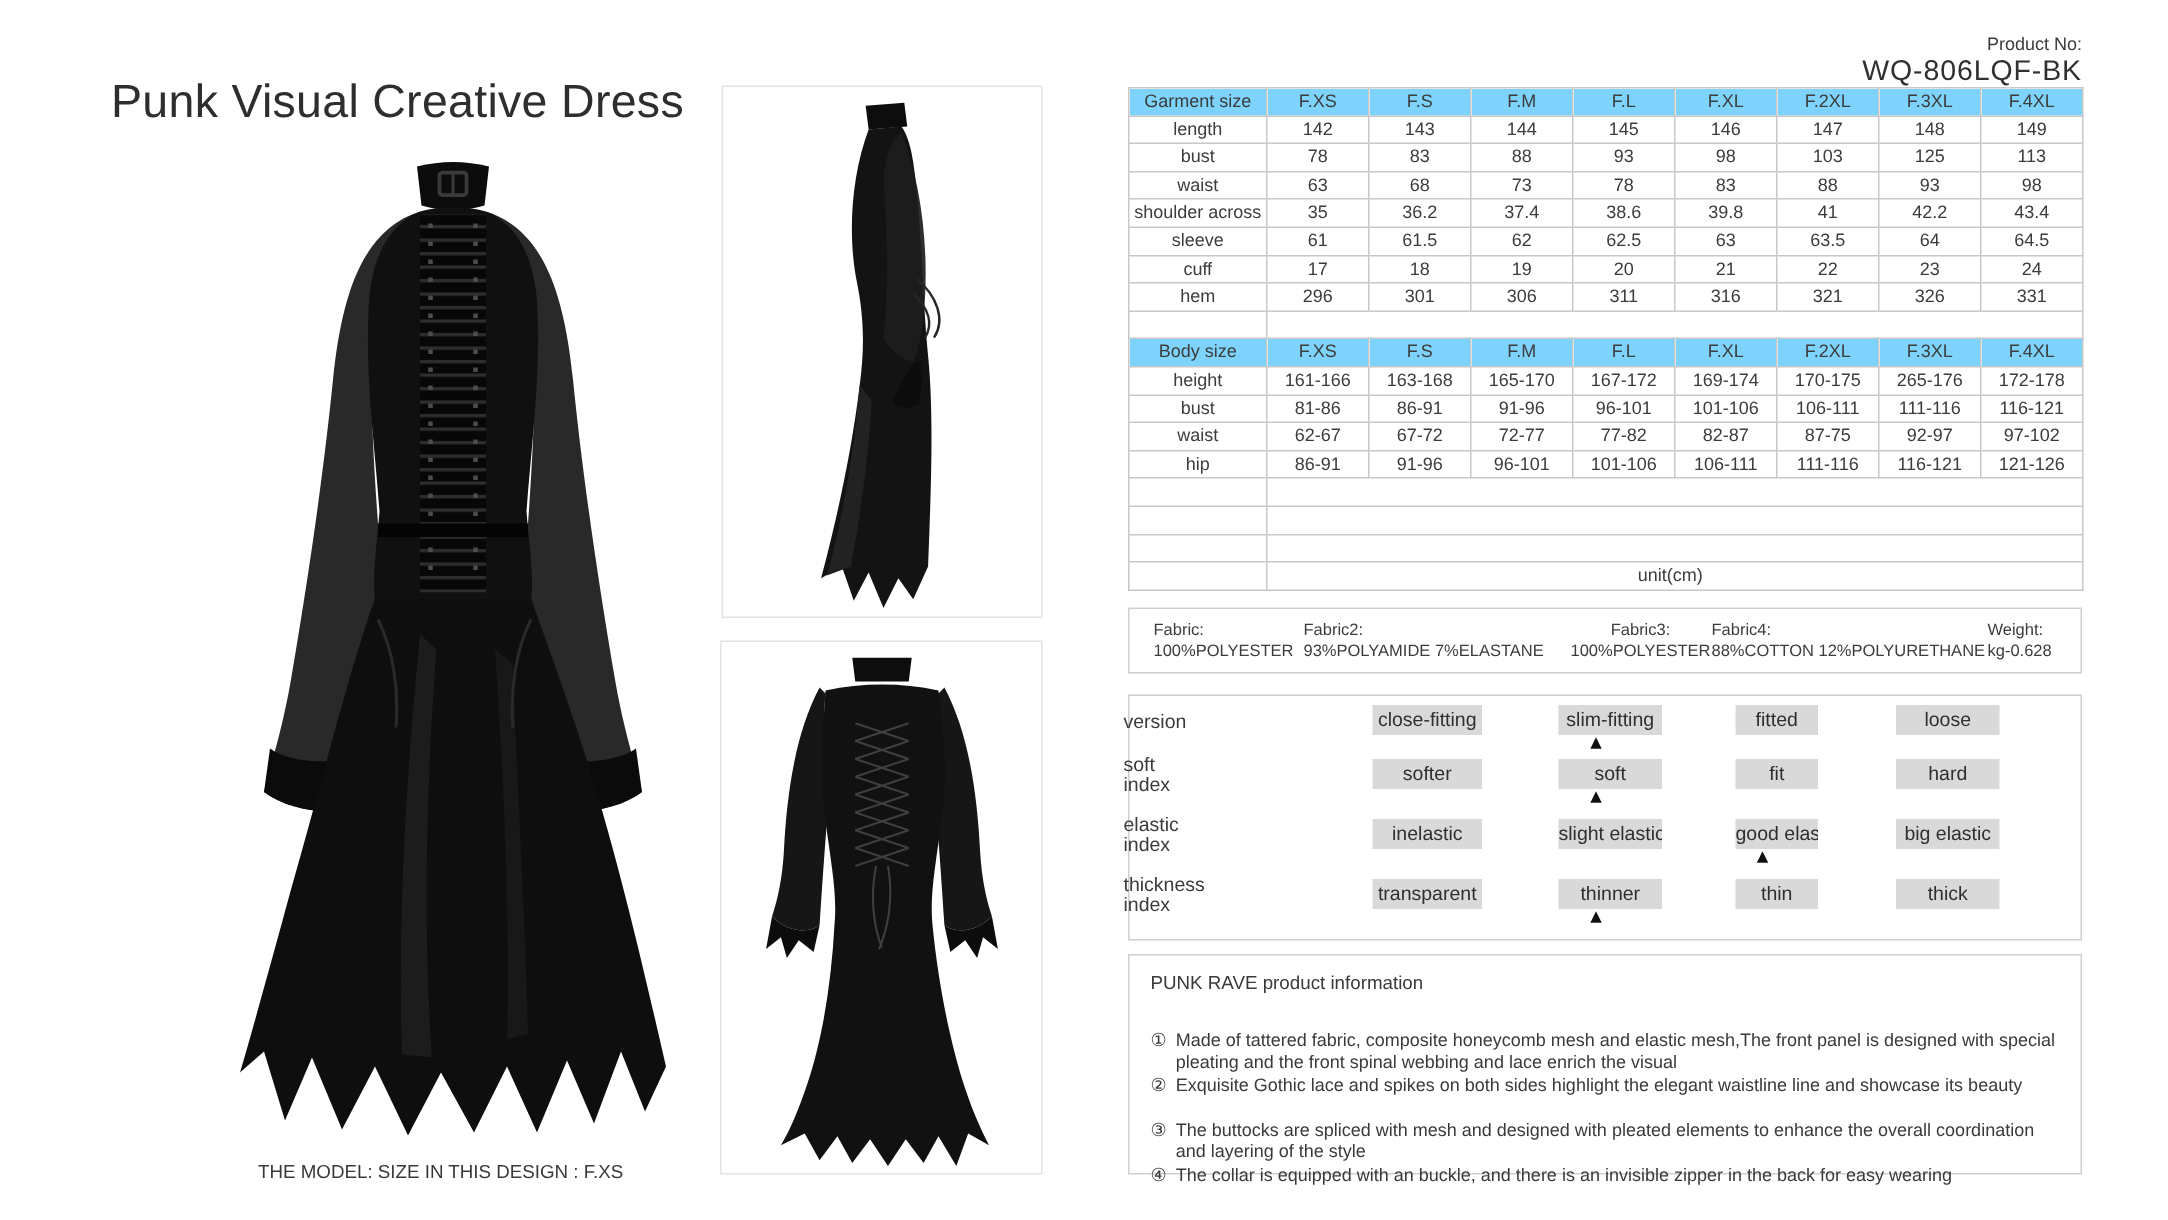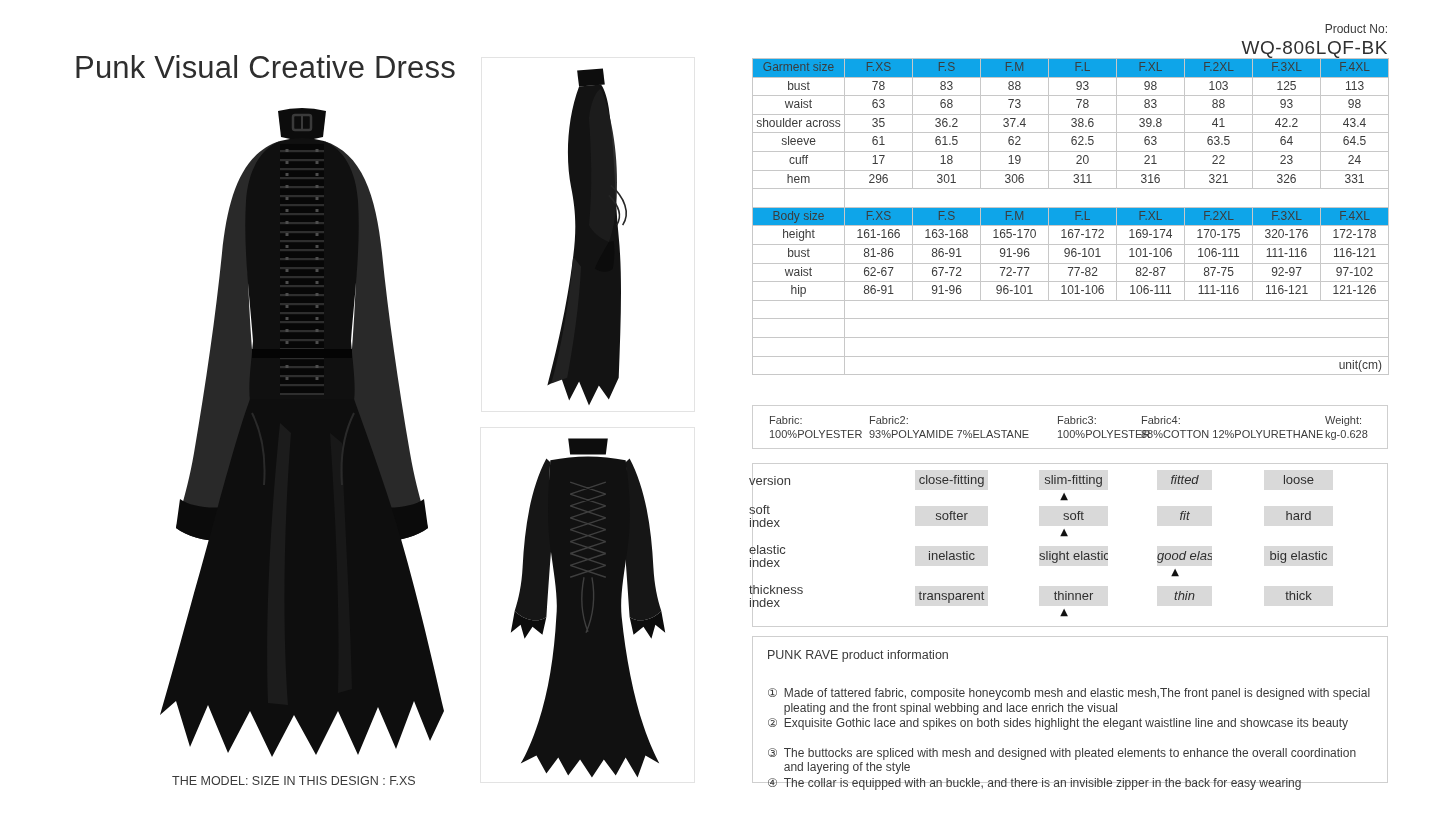--- a/index.html
+++ b/index.html
@@ -15,39 +15,39 @@
   .photo-front svg,.photo-box svg{display:block;width:100%;height:100%;}
   
   .product-no{position:absolute;left:752px;top:22px;width:636px;text-align:right;}
   .pn-label{font-size:12px;color:#3b3b3b;}
   .pn-value{font-size:19px;color:#303030;margin-top:1px;letter-spacing:0.6px;}
   
   .size-table{position:absolute;left:752px;top:58px;width:636px;border-collapse:collapse;
               table-layout:fixed;font-size:12px;color:#3c3c3c;}
   .size-table td{border:1px solid #c8c8c8;height:17.6px;line-height:17.6px;text-align:center;
                  padding:0;overflow:hidden;white-space:nowrap;}
-  .size-table td.hdr{background:#0ea5e9;}
-  .size-table td.unit{text-align:right;padding-right:6px;}
+  .size-table td.hdr{background:#7dd3fc;}
+  .size-table td.unit{text-align:center;padding-right:6px;}
   
   .fabric-box{position:absolute;left:752px;top:405px;width:636px;height:44px;
               border:1px solid #cfcfcf;box-sizing:border-box;font-size:11px;color:#3c3c3c;}
   .fab{position:absolute;top:7px;line-height:14px;white-space:nowrap;}
-  .fab1{left:16px;} .fab2{left:116px;} .fab3{left:304px;} .fab4{left:388px;} .fab5{left:572px;}
+  .fab1{left:16px;} .fab2{left:116px;} .fab3{left:294px;text-align:center;} .fab4{left:388px;} .fab5{left:572px;}
   
   .index-panel{position:absolute;left:752px;top:463px;width:636px;height:164px;
                border:1px solid #cfcfcf;box-sizing:border-box;}
   .irow{position:absolute;left:0;width:100%;height:34px;}
   .irow.r0{top:6px;} .irow.r1{top:42px;} .irow.r2{top:82px;} .irow.r3{top:122px;}
   .ilabel{position:absolute;right:518px;top:0;height:20px;width:120px;text-align:left;
           font-size:13px;line-height:13px;display:flex;flex-direction:column;justify-content:center;color:#3a3a3a;}
   .opt{position:absolute;top:0;text-align:center;}
   .opt .btn{height:20px;line-height:20px;background:#d9d9d9;font-size:13px;color:#2f2f2f;white-space:nowrap;overflow:hidden;margin-left:19px;}
   .opt .marker{height:13px;line-height:12px;font-size:10px;color:#111;visibility:hidden;
                font-family:"DejaVu Sans",sans-serif;}
-  .c1{left:143px;width:92px;} .c2{left:267px;width:88px;} .c3{left:385px;width:74px;font-style:italic;} .c4{left:492px;width:88px;}
+  .c1{left:143px;width:92px;} .c2{left:267px;width:88px;} .c3{left:385px;width:74px;} .c4{left:492px;width:88px;}
   
   .info-box{position:absolute;left:752px;top:636px;width:636px;height:147px;border:1px solid #cfcfcf;
             box-sizing:border-box;padding:11px 14px;font-size:12px;color:#3a3a3a;}
   .info-title{font-size:12.5px;margin-bottom:24px;}
   .info-item{display:flex;gap:6px;line-height:14.5px;margin-bottom:1px;}
   .info-item .mk{flex:0 0 auto;font-family:"DejaVu Sans",sans-serif;}
   .gap-before{margin-top:15px;}
   .model-note{position:absolute;left:172px;top:774px;font-size:12.5px;color:#3a3a3a;white-space:nowrap;}
 </style>
 </head>
@@ -139,20 +139,31 @@
           <td class="hdr">F.XS</td>
           <td class="hdr">F.S</td>
           <td class="hdr">F.M</td>
           <td class="hdr">F.L</td>
           <td class="hdr">F.XL</td>
           <td class="hdr">F.2XL</td>
           <td class="hdr">F.3XL</td>
           <td class="hdr">F.4XL</td>
         </tr>
         <tr>
+          <td class="lbl">length</td>
+          <td class="val">142</td>
+          <td class="val">143</td>
+          <td class="val">144</td>
+          <td class="val">145</td>
+          <td class="val">146</td>
+          <td class="val">147</td>
+          <td class="val">148</td>
+          <td class="val">149</td>
+        </tr>
+        <tr>
           <td class="lbl">bust</td>
           <td class="val">78</td>
           <td class="val">83</td>
           <td class="val">88</td>
           <td class="val">93</td>
           <td class="val">98</td>
           <td class="val">103</td>
           <td class="val">125</td>
           <td class="val">113</td>
         </tr>
@@ -231,21 +242,21 @@
           <td class="hdr">F.4XL</td>
         </tr>
         <tr>
           <td class="lbl">height</td>
           <td class="val">161-166</td>
           <td class="val">163-168</td>
           <td class="val">165-170</td>
           <td class="val">167-172</td>
           <td class="val">169-174</td>
           <td class="val">170-175</td>
-          <td class="val">320-176</td>
+          <td class="val">265-176</td>
           <td class="val">172-178</td>
         </tr>
         <tr>
           <td class="lbl">bust</td>
           <td class="val">81-86</td>
           <td class="val">86-91</td>
           <td class="val">91-96</td>
           <td class="val">96-101</td>
           <td class="val">101-106</td>
           <td class="val">106-111</td>

